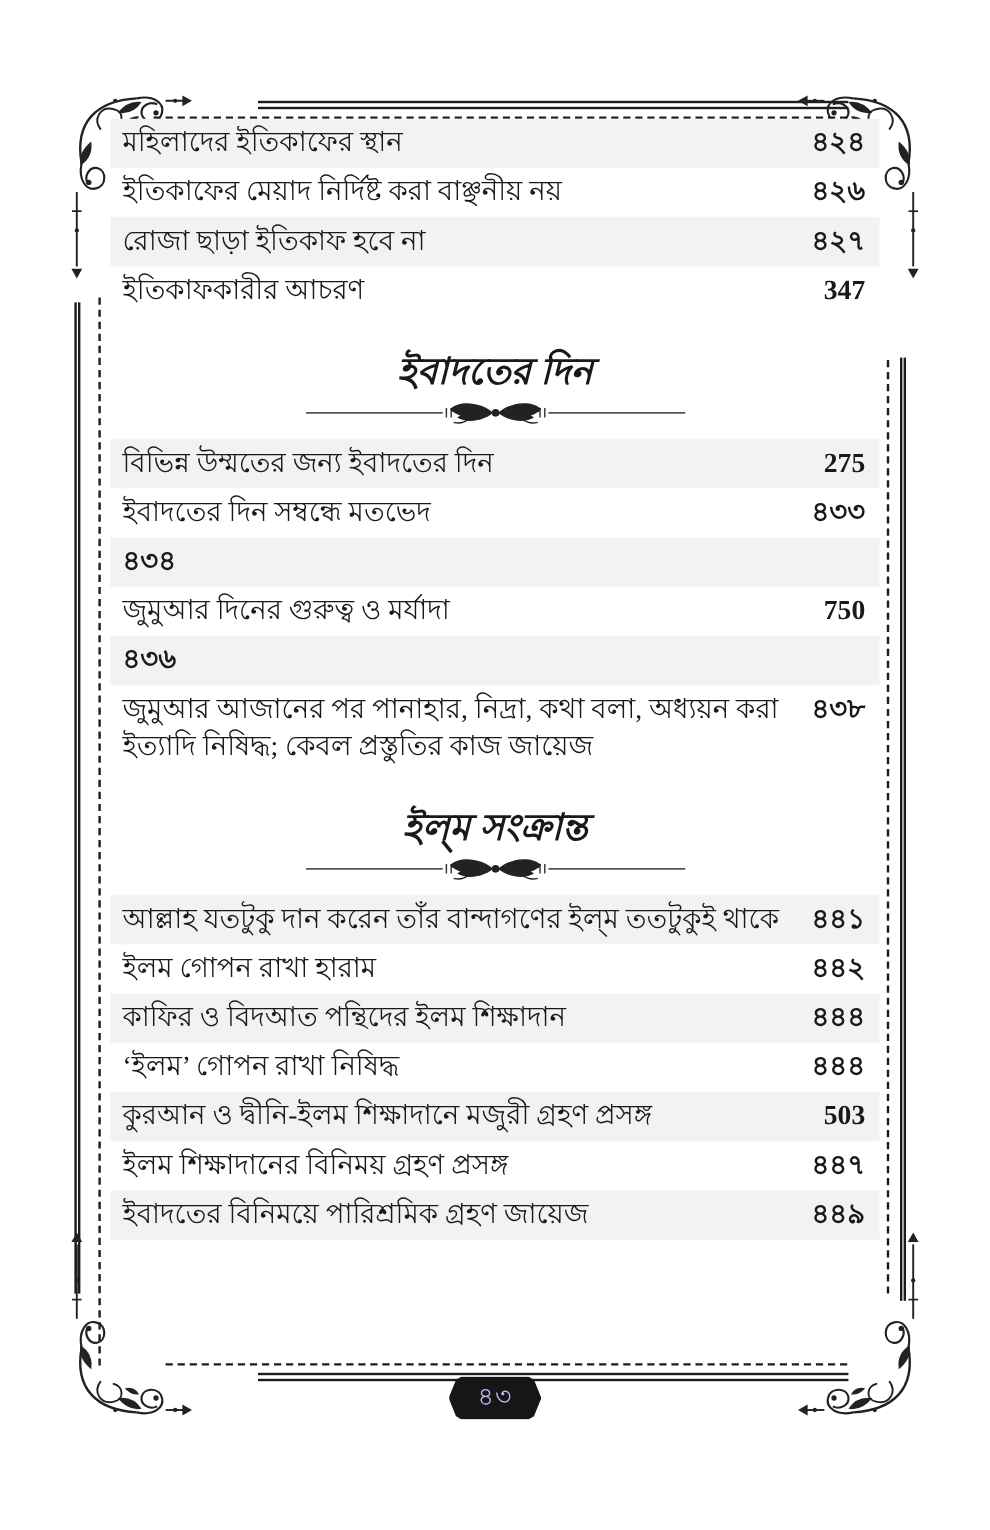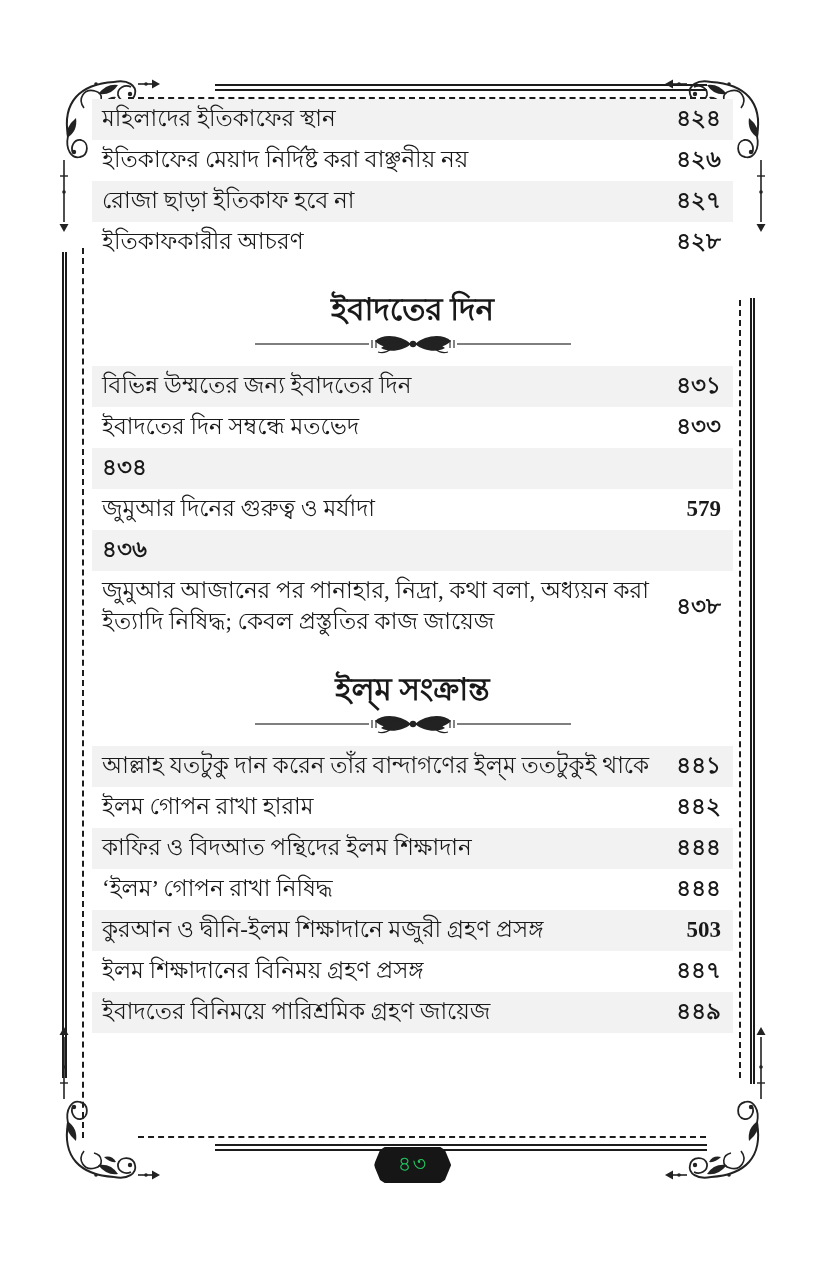--- a/index.html
+++ b/index.html
@@ -33,47 +33,47 @@
 
   
   .content {
     position: absolute;
     left: 92px; top: 99px;
     width: 641px;
   }
   .entries .entry:nth-child(odd) { background: #f2f2f2; }
   .entry {
     display: flex;
-    align-items: center;
+    align-items: flex-start;
     gap: 14px;
     min-height: 37px;
     box-sizing: border-box;
     padding: 4px 12px 6px 10px;
     font-size: 23px;
     line-height: 1.35;
   }
   .entry .title { flex: 1; }
   .entry .pno { white-space: nowrap; font-weight: bold; }
 
-  .section-head { text-align: center; margin: 29px 0 9px 0; }
+  .section-head { text-align: center; margin: 29px 0 9px 0; font-style: italic; }
   .section-head .h {
     font-size: 31px;
     font-weight: bold;
     line-height: 1.15;
     display: block;
   }
   .section-head svg { display: block; margin: 3px auto 0 auto; }
 
   
   .badge {
     position: absolute;
     left: 50%; top: 1147px;
     transform: translateX(-50%);
     background: #161616;
-    color: #22c55e;
+    color: #c4b5fd;
     font-size: 21px;
     line-height: 1;
     padding: 7px 24px 8px 24px;
     clip-path: polygon(0% 50%, 8% 8%, 14% 0%, 86% 0%, 92% 8%, 100% 50%, 92% 92%, 86% 100%, 14% 100%, 8% 92%);
     letter-spacing: 1px;
   }
 </style>
 </head>
 <body>
 
@@ -155,46 +155,46 @@
       <div class="entry">
         <span class="title">ইতিকাফের মেয়াদ নির্দিষ্ট করা বাঞ্ছনীয় নয়</span>
         <span class="pno">৪২৬</span>
       </div>
       <div class="entry">
         <span class="title">রোজা ছাড়া ইতিকাফ হবে না</span>
         <span class="pno">৪২৭</span>
       </div>
       <div class="entry">
         <span class="title">ইতিকাফকারীর আচরণ</span>
-        <span class="pno">৪২৮</span>
+        <span class="pno">347</span>
       </div>
     </div>
 
     <div class="section-head">
       <span class="h">ইবাদতের দিন</span>
       <svg width="320" height="26" viewBox="0 0 320 26">
           <use href="#divider-flourish"></use>
         </svg>
     </div>
 
     <div class="entries">
       <div class="entry">
         <span class="title">বিভিন্ন উম্মতের জন্য ইবাদতের দিন</span>
-        <span class="pno">৪৩১</span>
+        <span class="pno">275</span>
       </div>
       <div class="entry">
         <span class="title">ইবাদতের দিন সম্বন্ধে মতভেদ</span>
         <span class="pno">৪৩৩</span>
       </div>
       <div class="entry">
         <span class="pno">৪৩৪</span>
       </div>
       <div class="entry">
         <span class="title">জুমুআর দিনের গুরুত্ব ও মর্যাদা</span>
-        <span class="pno">579</span>
+        <span class="pno">750</span>
       </div>
       <div class="entry">
         <span class="pno">৪৩৬</span>
       </div>
       <div class="entry">
         <span class="title">জুমুআর আজানের পর পানাহার, নিদ্রা, কথা বলা, অধ্যয়ন করা ইত্যাদি নিষিদ্ধ; কেবল প্রস্তুতির কাজ জায়েজ</span>
         <span class="pno">৪৩৮</span>
       </div>
     </div>
 

